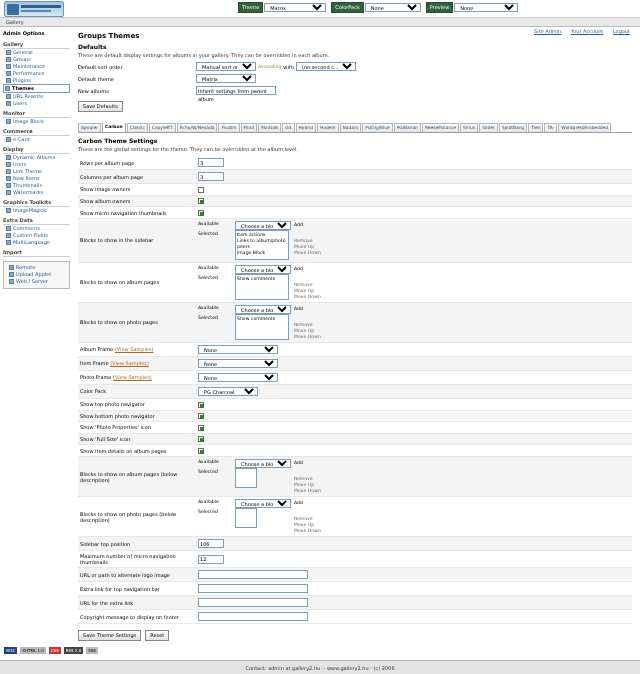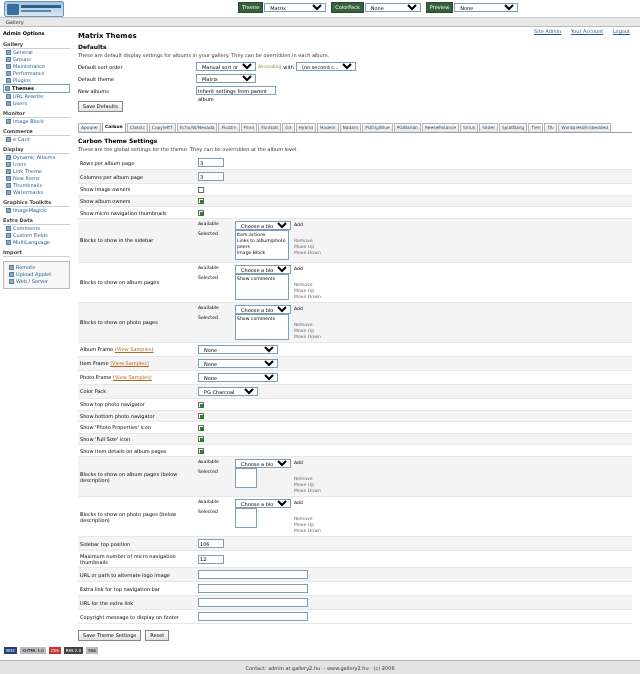--- a/index.html
+++ b/index.html
@@ -357,21 +357,21 @@
             <span>Upload Applet</span>
           </div>
         <div class="side-item">
             <span class="ico"></span>
             <span>Web / Server</span>
           </div>
       </div>
     </div>
 
     <div class="main">
-      <div class="page-title">Matrix Themes</div>
+      <div class="page-title">Groups Themes</div>
 
       <div class="section-h">Defaults</div>
       <div class="helptext">These are default display settings for albums in your gallery. They can be overridden in each album.</div>
 
       <div class="formrow">
         <span class="lbl">Default sort order</span>
         <select class="sel w60"><option>Manual sort order</option></select>
         <span class="arrow-note">Ascending</span>
         <span style="margin:0 2px">with</span>
         <select class="sel w60"><option>(no second c...</option></select>

